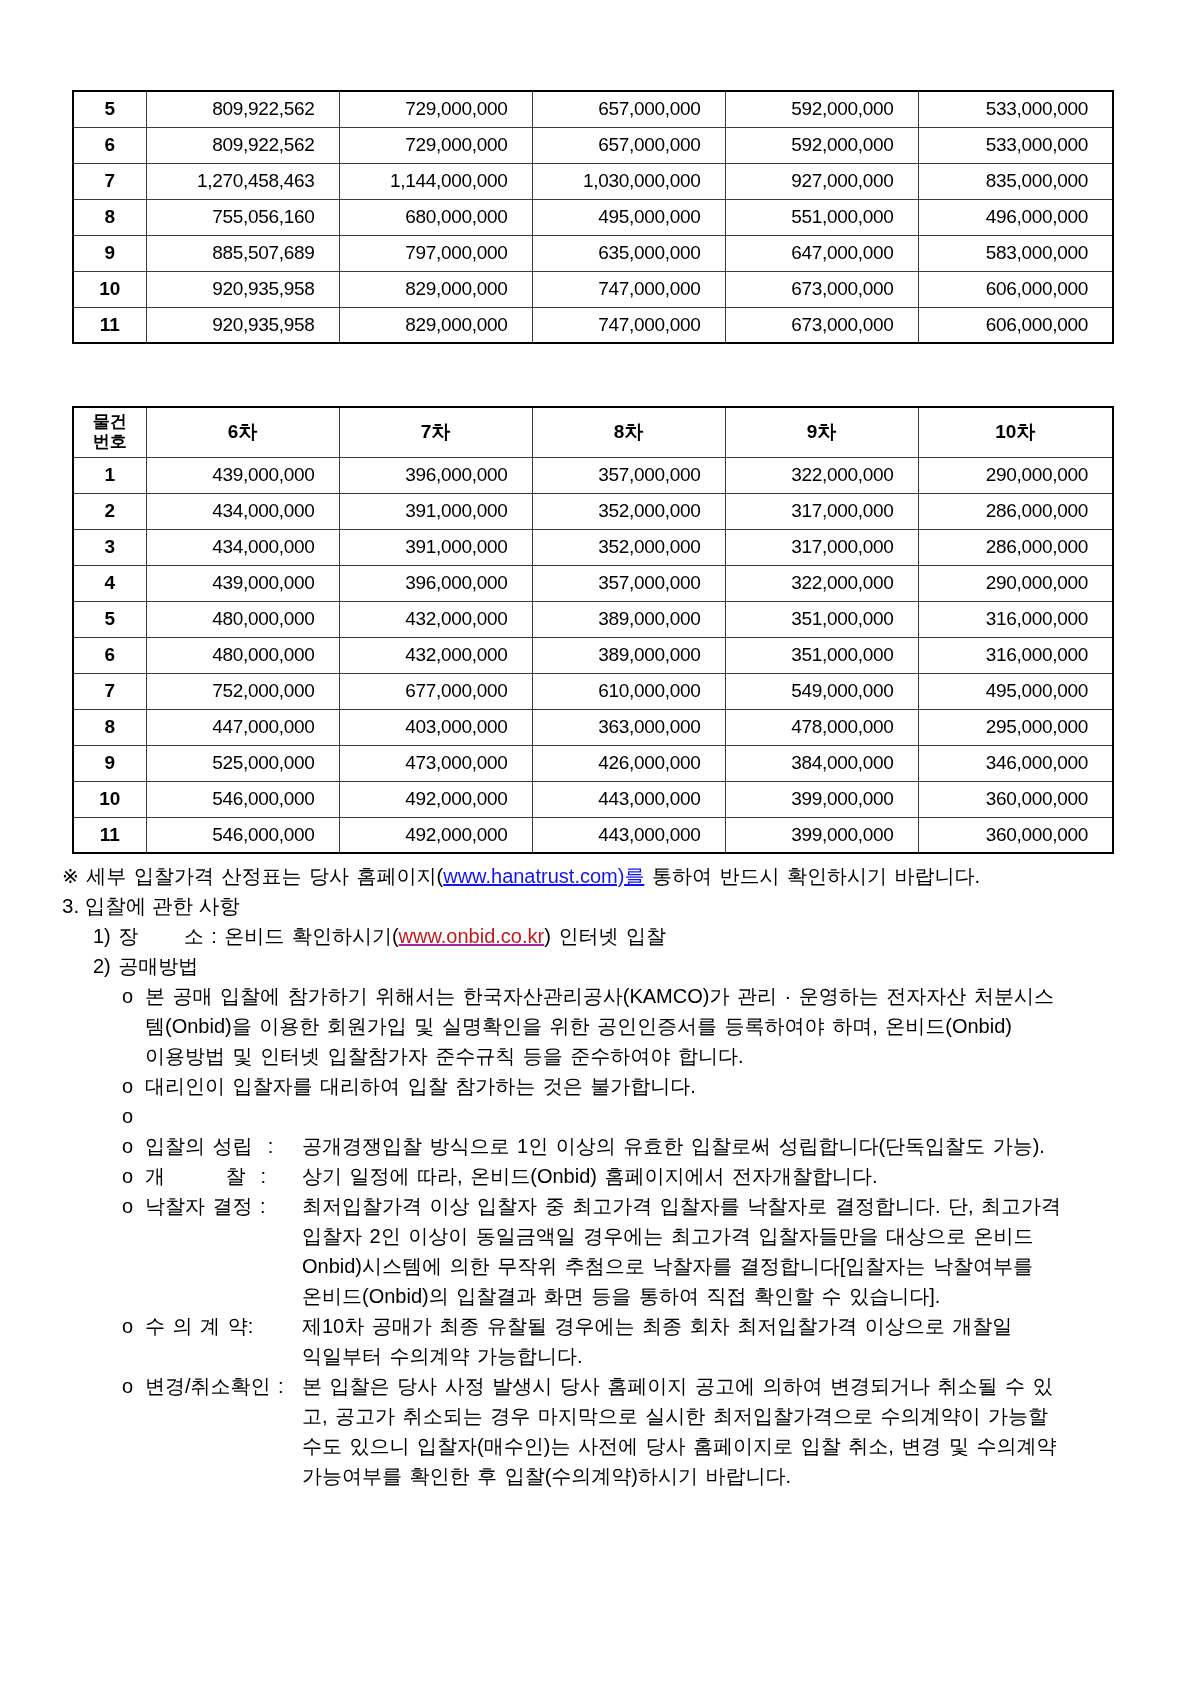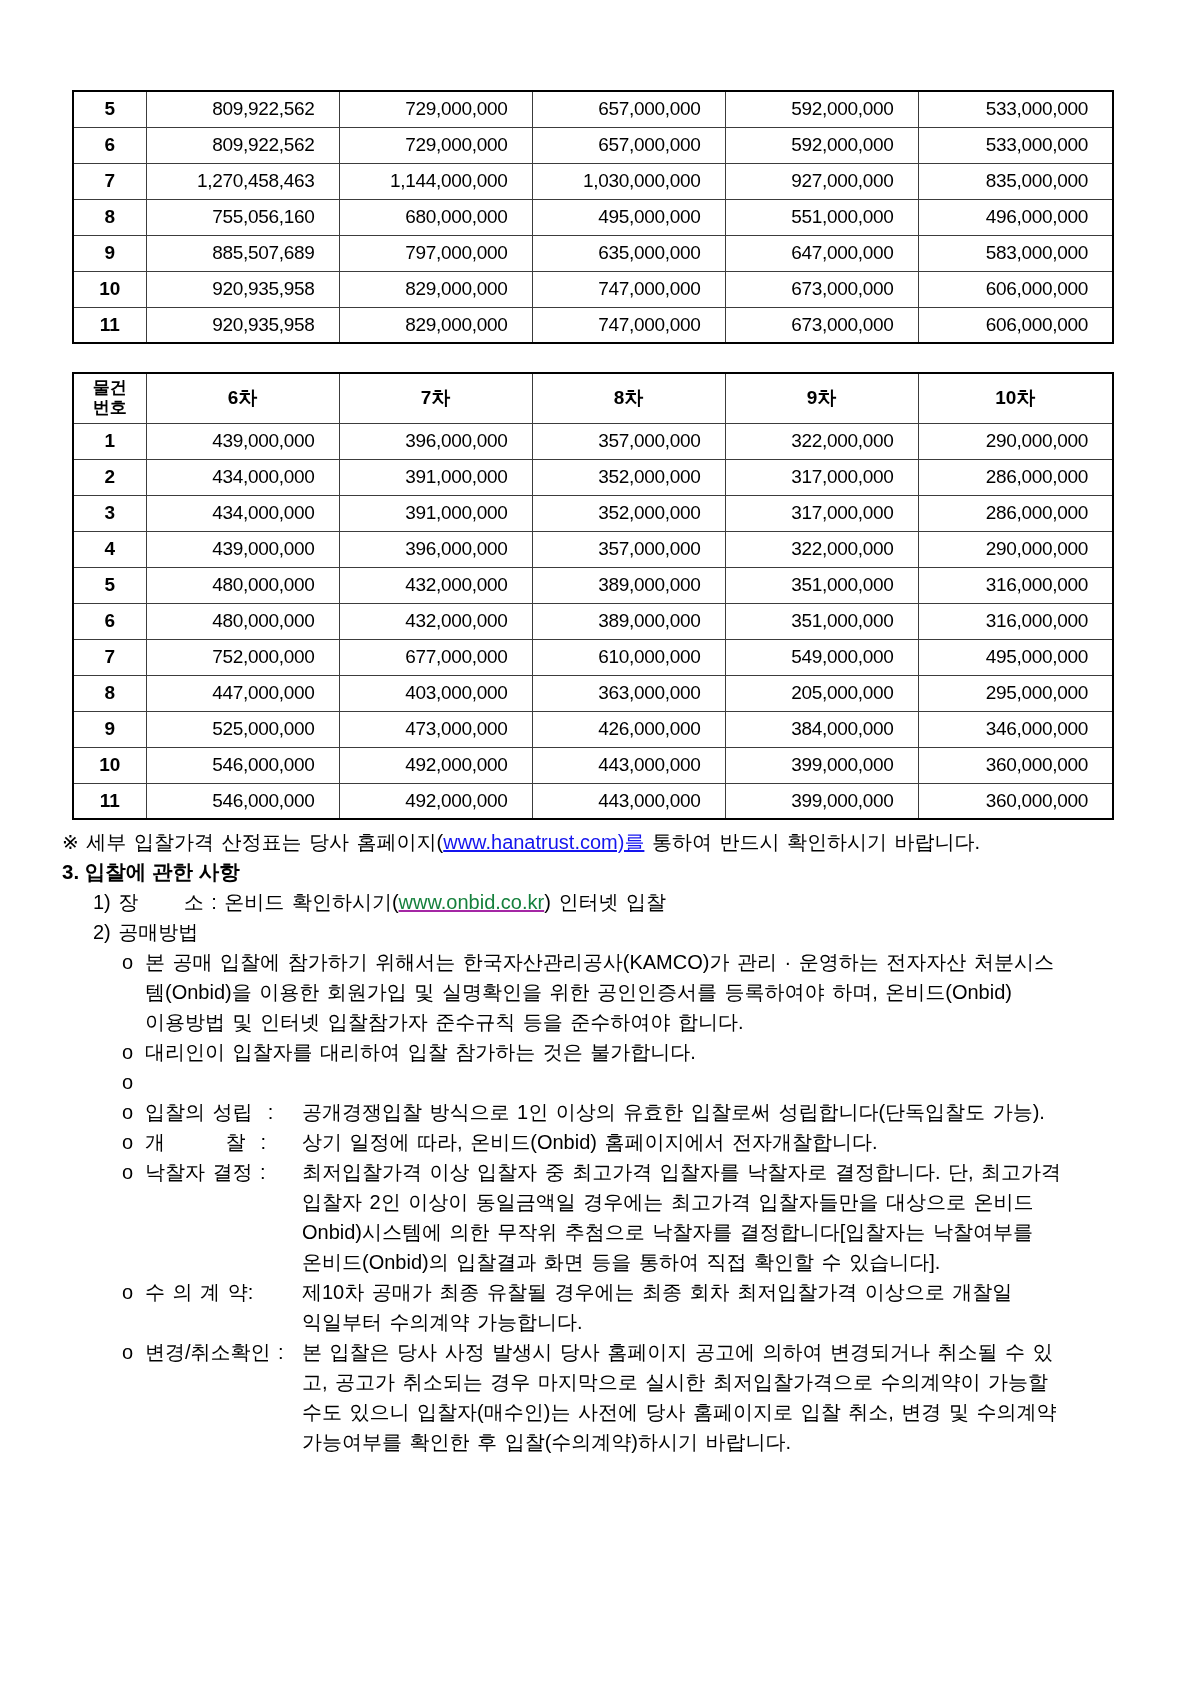--- a/index.html
+++ b/index.html
@@ -21,21 +21,21 @@
     table-layout:fixed;
     width:1040px;
     margin-left:72px;
     border:2px solid #000;
   }
   .price-table td, .price-table th {
     border:1px solid #3c3c3c;
     overflow:hidden;
   }
   #table1 { margin-top:90px; }
-  #table2 { margin-top:28px; }
+  #table2 { margin-top:62px; }
   .price-table tr { height:36px; }
   .price-table thead tr { height:50px; }
   td.no {
     text-align:center;
     font-weight:600;
     font-size:19px;
   }
   td.val {
     text-align:right;
     padding-right:24px;
@@ -55,21 +55,21 @@
   }
   .note {
     margin:7px 0 0 62px;
     font-size:20px;
     line-height:30px;
     word-spacing:2px;
   }
   .sec-title {
     margin-left:62px;
     font-size:20.5px;
-    font-weight:700;
+    font-weight:400;
     line-height:30px;
   }
   .numbered {
     margin-left:93px;
     font-size:20px;
     line-height:30px;
     white-space:pre-wrap;
     word-spacing:2px;
   }
   .b-row {
@@ -88,21 +88,21 @@
   }
   .b-text { white-space:pre-wrap; }
   .link-blue {
     color:#1414ee;
     text-decoration:underline;
     text-decoration-color:#1414ee;
     cursor:pointer;
     text-align:center;
   }
   .link-visited {
-    color:#15803d;
+    color:#b91c1c;
     text-decoration:underline;
     text-decoration-color:#a426a4;
     cursor:pointer;
     text-align:center;
   }
 </style>
 </head>
 <body>
 
 <div class="page">
@@ -251,21 +251,21 @@
           <td class="val">677,000,000</td>
           <td class="val">610,000,000</td>
           <td class="val">549,000,000</td>
           <td class="val">495,000,000</td>
         </tr>
       <tr>
           <td class="no">8</td>
           <td class="val">447,000,000</td>
           <td class="val">403,000,000</td>
           <td class="val">363,000,000</td>
-          <td class="val">205,000,000</td>
+          <td class="val">478,000,000</td>
           <td class="val">295,000,000</td>
         </tr>
       <tr>
           <td class="no">9</td>
           <td class="val">525,000,000</td>
           <td class="val">473,000,000</td>
           <td class="val">426,000,000</td>
           <td class="val">384,000,000</td>
           <td class="val">346,000,000</td>
         </tr>

